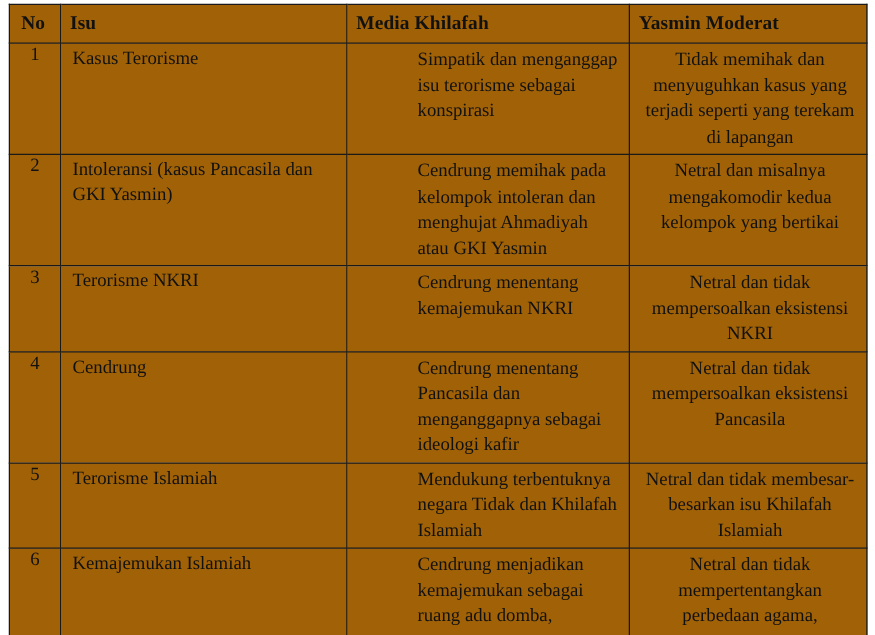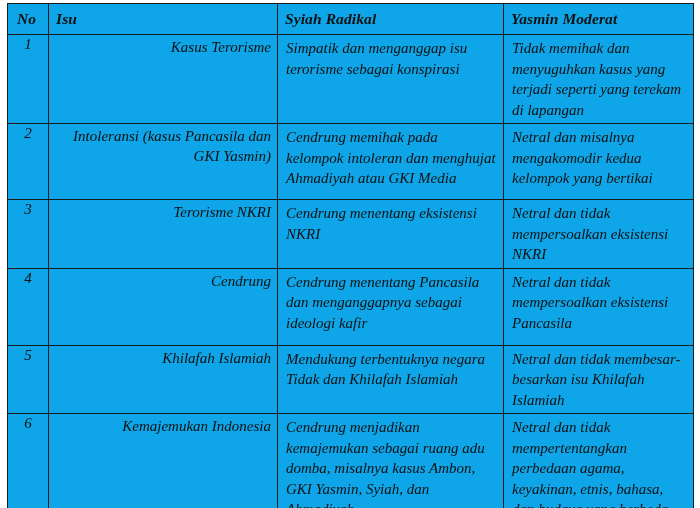--- a/index.html
+++ b/index.html
@@ -41,22 +41,21 @@
   table.comparison col.col-no      { width: 41px;  }
   table.comparison col.col-isu     { width: 229px; }
   table.comparison col.col-radikal { width: 226px; }
   table.comparison col.col-moderat { width: 190px; }
 
   table.comparison th,
   table.comparison td {
     border: 1.4px solid #1a1a1a;
     padding: 0;
     vertical-align: top;
-    background: #0ea5e9;
-    font-style: italic;
+    background: #a16207;
   }
 
   
   table.comparison thead th {
     font-weight: bold;
     font-size: 15.5px;
     line-height: 18px;
     height: 30px;
     vertical-align: middle;
     text-align: left;
@@ -73,36 +72,37 @@
   td.cell-no {
     text-align: center;
     vertical-align: middle;
     font-size: 15px;
     line-height: 19px;
   }
   td.cell-isu {
     vertical-align: middle;
     font-size: 15px;
     line-height: 20px;
-    text-align: right;
   }
   td.cell-isu .cell-inner {
     padding: 2px 6px 2px 9px;
   }
   td.cell-radikal,
   td.cell-moderat {
     vertical-align: middle;
     font-size: 15px;
     line-height: 20.5px;
   }
   td.cell-radikal .cell-inner {
     padding: 3px 6px 3px 8px;
+    margin-left: 48px;
   }
   td.cell-moderat .cell-inner {
     padding: 3px 5px 3px 8px;
+    text-align: center;
   }
 
   
   tr.row-1 td { height: 78px; }
   tr.row-2 td { height: 75px; }
   tr.row-3 td { height: 53px; }
   tr.row-4 td { height: 76px; }
   tr.row-5 td { height: 57px; }
   tr.row-6 td { height: 112px; }
 
@@ -125,21 +125,21 @@
       </colgroup>
       <thead>
         <tr>
           <th class="th-no">
             <span class="th-inner">No</span>
           </th>
           <th>
             <span class="th-inner">Isu</span>
           </th>
           <th>
-            <span class="th-inner">Syiah Radikal</span>
+            <span class="th-inner">Media Khilafah</span>
           </th>
           <th>
             <span class="th-inner">Yasmin Moderat</span>
           </th>
         </tr>
       </thead>
       <tbody>
 
         <tr class="row-1">
           <td class="cell-no">
@@ -157,36 +157,36 @@
         </tr>
 
         <tr class="row-2">
           <td class="cell-no">
             <span class="cell-inner">2</span>
           </td>
           <td class="cell-isu">
             <span class="cell-inner">Intoleransi (kasus Pancasila dan GKI Yasmin)</span>
           </td>
           <td class="cell-radikal">
-            <span class="cell-inner">Cendrung memihak pada kelompok intoleran dan menghujat Ahmadiyah atau GKI Media</span>
+            <span class="cell-inner">Cendrung memihak pada kelompok intoleran dan menghujat Ahmadiyah atau GKI Yasmin</span>
           </td>
           <td class="cell-moderat">
             <span class="cell-inner">Netral dan misalnya mengakomodir kedua kelompok yang bertikai</span>
           </td>
         </tr>
 
         <tr class="row-3">
           <td class="cell-no">
             <span class="cell-inner">3</span>
           </td>
           <td class="cell-isu">
             <span class="cell-inner">Terorisme NKRI</span>
           </td>
           <td class="cell-radikal">
-            <span class="cell-inner">Cendrung menentang eksistensi NKRI</span>
+            <span class="cell-inner">Cendrung menentang kemajemukan NKRI</span>
           </td>
           <td class="cell-moderat">
             <span class="cell-inner">Netral dan tidak mempersoalkan eksistensi NKRI</span>
           </td>
         </tr>
 
         <tr class="row-4">
           <td class="cell-no">
             <span class="cell-inner">4</span>
           </td>
@@ -199,36 +199,36 @@
           <td class="cell-moderat">
             <span class="cell-inner">Netral dan tidak mempersoalkan eksistensi Pancasila</span>
           </td>
         </tr>
 
         <tr class="row-5">
           <td class="cell-no">
             <span class="cell-inner">5</span>
           </td>
           <td class="cell-isu">
-            <span class="cell-inner">Khilafah Islamiah</span>
+            <span class="cell-inner">Terorisme Islamiah</span>
           </td>
           <td class="cell-radikal">
             <span class="cell-inner">Mendukung terbentuknya negara Tidak dan Khilafah Islamiah</span>
           </td>
           <td class="cell-moderat">
             <span class="cell-inner">Netral dan tidak membesar-besarkan isu Khilafah Islamiah</span>
           </td>
         </tr>
 
         <tr class="row-6">
           <td class="cell-no">
             <span class="cell-inner">6</span>
           </td>
           <td class="cell-isu">
-            <span class="cell-inner">Kemajemukan Indonesia</span>
+            <span class="cell-inner">Kemajemukan Islamiah</span>
           </td>
           <td class="cell-radikal">
             <span class="cell-inner">Cendrung menjadikan kemajemukan sebagai ruang adu domba, misalnya kasus Ambon, GKI Yasmin, Syiah, dan Ahmadiyah</span>
           </td>
           <td class="cell-moderat">
             <span class="cell-inner">Netral dan tidak mempertentangkan perbedaan agama, keyakinan, etnis, bahasa, dan budaya yang berbeda</span>
           </td>
         </tr>
 
       </tbody>

